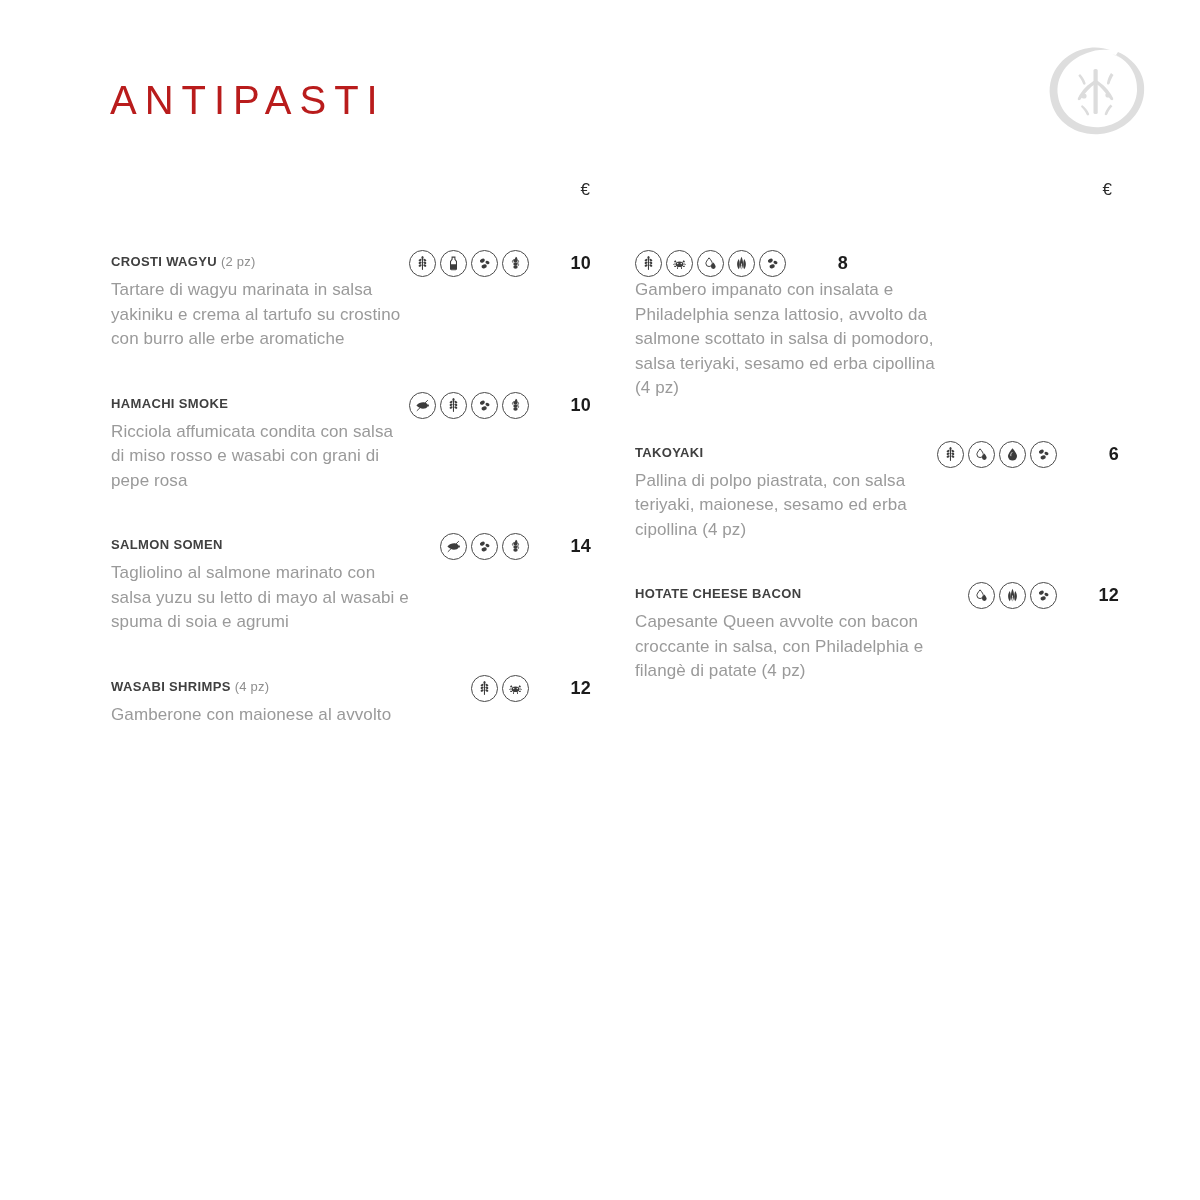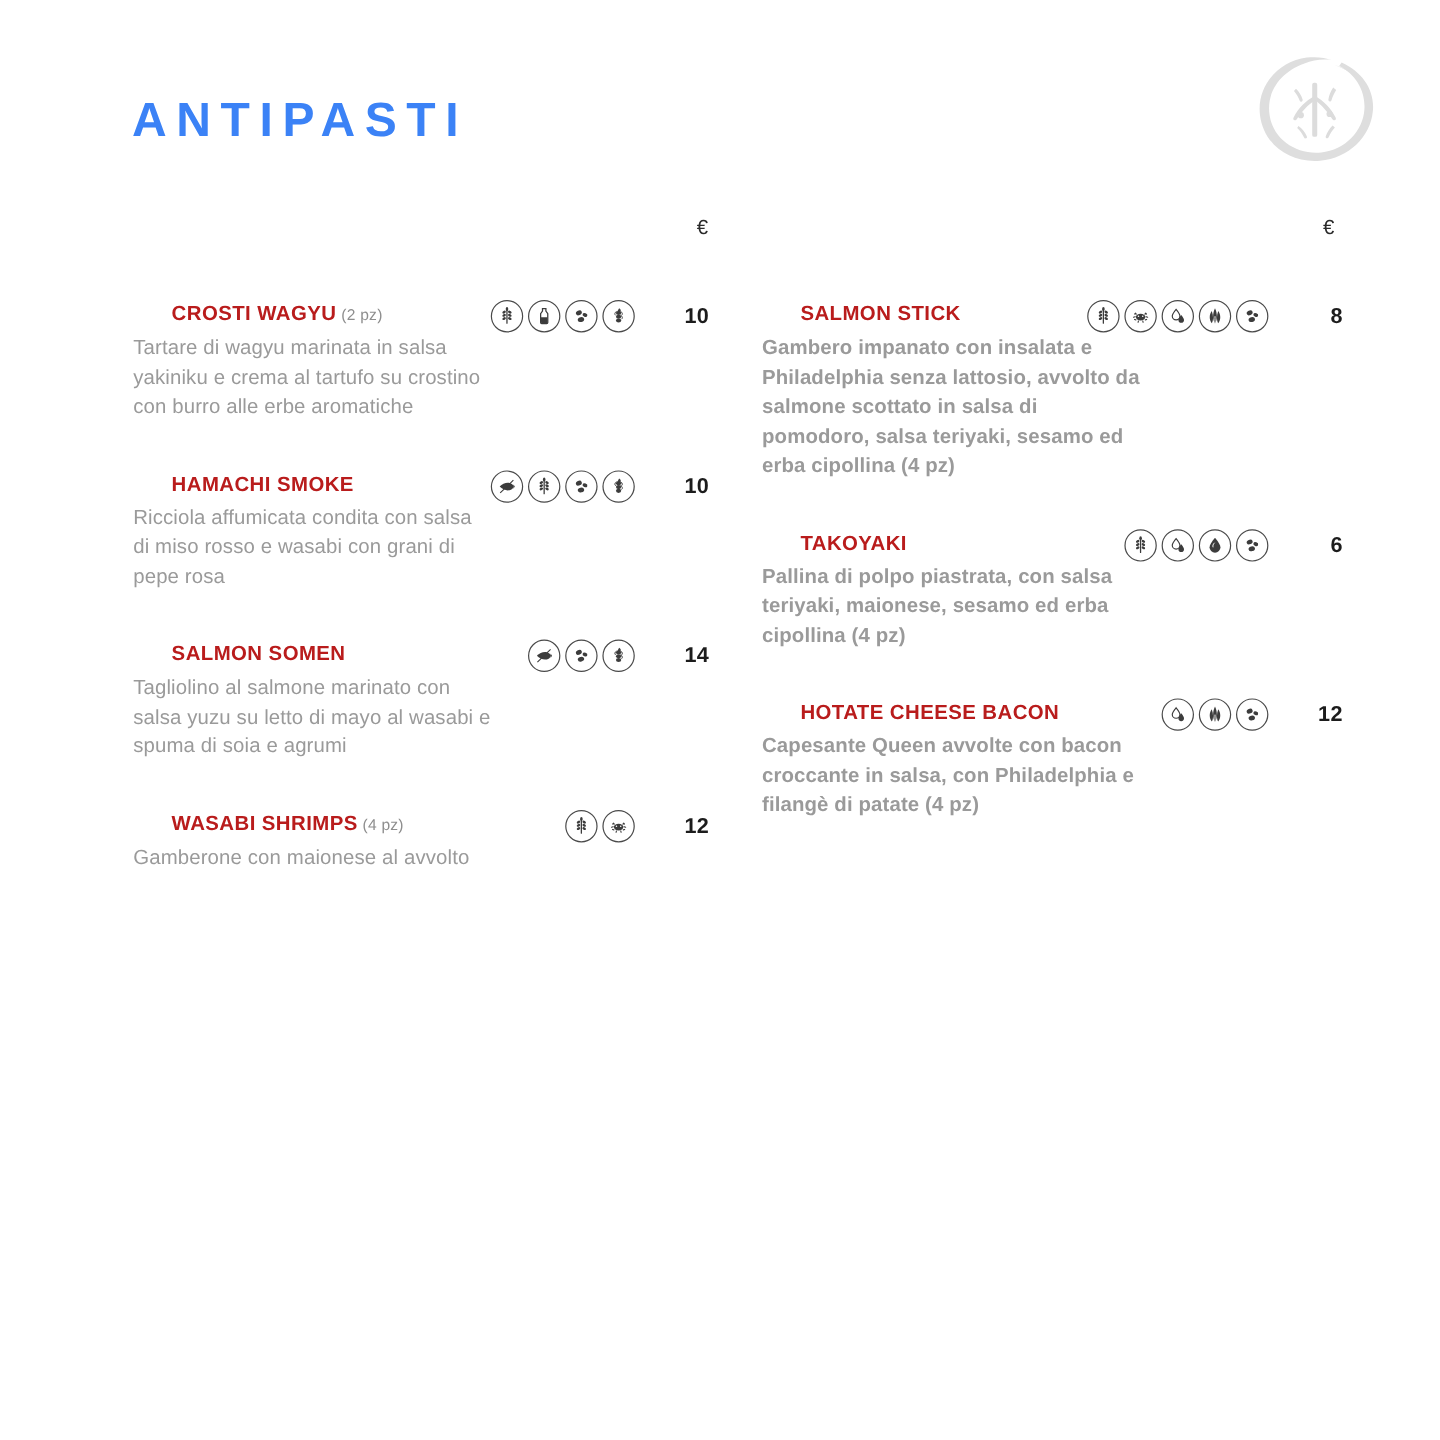--- a/index.html
+++ b/index.html
@@ -13,23 +13,23 @@
     position: relative;
     overflow: hidden;
   }
 
   
   .page-title {
     position: absolute;
     left: 110px;
     top: 78px;
     font-size: 40px;
-    font-weight: 700;
+    font-weight: 400;
     letter-spacing: 8px;
-    color: #3b82f6;
+    color: #b91c1c;
     white-space: nowrap;
   }
 
   .logo {
     position: absolute;
     right: 48px;
     top: 36px;
     width: 112px;
     height: 112px;
   }
@@ -78,26 +78,25 @@
   }
 
   .name-wrap {
     flex: 1 1 auto;
     min-width: 0;
     padding-top: 2px;
   }
 
   .item-name {
     display: inline;
-    font-size: 17px;
+    font-size: 13px;
     font-weight: bold;
     letter-spacing: 0.35px;
-    color: #b91c1c;
+    color: #404040;
     white-space: nowrap;
-    margin-left: 32px;
   }
 
   .item-qty {
     display: inline;
     font-size: 13px;
     font-weight: normal;
     color: #8e8e8e;
     letter-spacing: 0.2px;
     margin-left: 4px;
   }
@@ -141,21 +140,21 @@
 
   .item-desc {
     margin-top: 1px;
     font-size: 17px;
     line-height: 24.5px;
     font-weight: 300;
     color: #9a9a9a;
     letter-spacing: 0.1px;
     max-width: 300px;
   }
-  .col-right .item-desc { max-width: 315px; font-weight: bold; }
+  .col-right .item-desc { max-width: 315px; }
 </style>
 </head>
 <body>
 
 <h1 class="page-title">ANTIPASTI</h1>
 
 <div class="logo">
   <svg viewBox="0 0 112 112" xmlns="http://www.w3.org/2000/svg">
     <path d="M78 16 C 96 24, 106 40, 104 57 C 102 78, 84 96, 60 98 C 34 100, 13 84, 10 60 C 7 36, 25 15, 49 12 C 57 11, 64 12, 70 14 C 62 13, 54 14, 47 17 C 27 24, 15 41, 18 60 C 21 80, 40 93, 61 91 C 81 89, 96 73, 97 55 C 98 40, 90 26, 76 19 Z" fill="#dedede"></path>
     <path d="M72 18 C 84 22, 93 28, 99 36 C 95 31, 88 25, 79 21 Z" fill="#dedede"></path>
@@ -286,21 +285,20 @@
             </div>
             <div class="price">12</div>
           </div>
         </div>
         <div class="item-desc">Gamberone con maionese al avvolto</div>
       </div>
     </div>
   <div class="col col-right" id="col-right">
       <div class="menu-item">
         <div class="item-head">
-          <div class="name-wrap"><span class="item-name">SALMON STICK</span></div>
           <div class="meta">
             <div class="allergens">
               <span class="allergen">
                 <svg width="17" height="17" viewBox="0 0 24 24">
                   <use href="#ic-gluten"></use>
                 </svg>
               </span>
               <span class="allergen">
                 <svg width="17" height="17" viewBox="0 0 24 24">
                   <use href="#ic-crab"></use>

